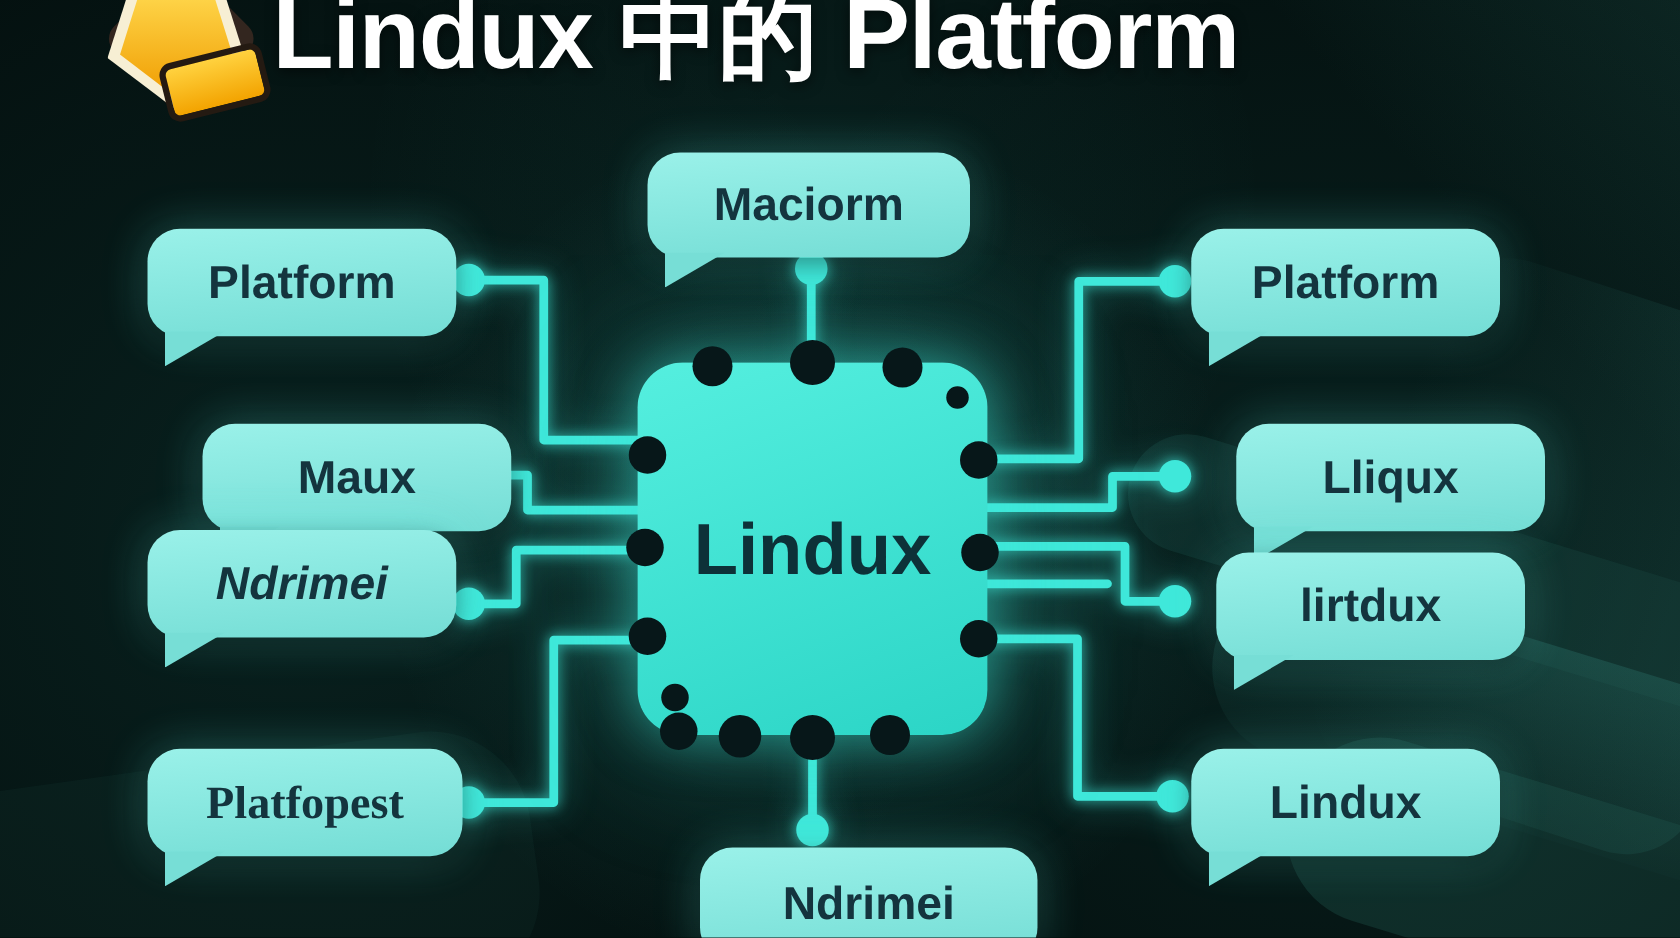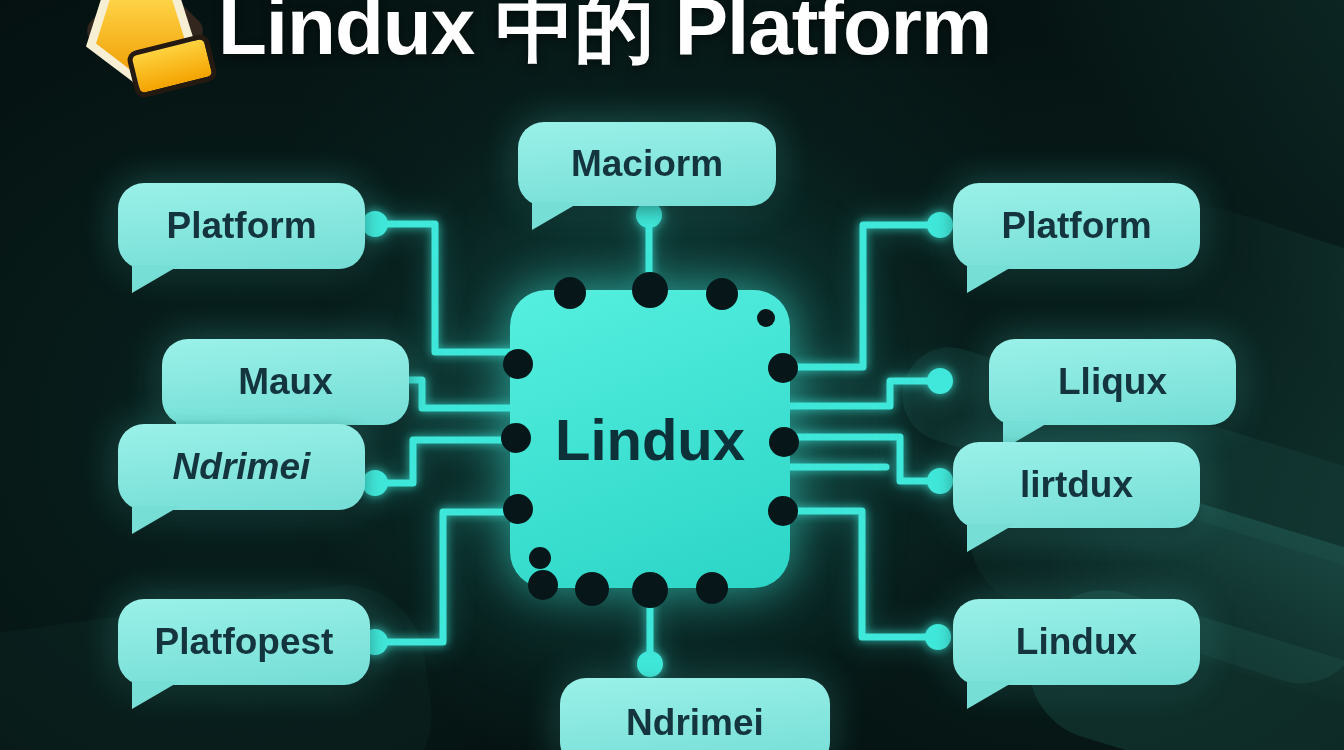--- a/index.html
+++ b/index.html
@@ -73,22 +73,22 @@
     background:linear-gradient(175deg,#9af1e9,#74ddd5);
     border-radius:26px;
     box-shadow:0 6px 18px rgba(0,0,0,.35), 0 0 36px rgba(93,240,226,.30);
     display:flex;align-items:center;justify-content:center;
   }
   .bubble .lbl{font-size:37px;font-weight:700;color:#14343e;}
   .bubble .tail{position:absolute;left:14px;bottom:-24px;width:48px;height:28px;background:#77ded6;
     clip-path:polygon(0 100%,0 0,100% 0);}
   .n-left{left:118px;width:247px;height:86px;}
   .n-right{left:953px;width:247px;height:86px;}
-  .pos-l0{top:183px;} .pos-l1{top:339px;margin-left:44px;} .pos-l2{top:424px;font-style:italic;} .pos-l3{top:599px;width:252px;}
-  .pos-r0{top:183px;} .pos-r1{top:339px;margin-left:36px;} .pos-r2{top:442px;} .pos-r3{top:599px;}
+  .pos-l0{top:183px;} .pos-l1{top:339px;margin-left:44px;} .pos-l2{top:424px;font-style:italic;} .pos-l3{top:599px;width:252px;font-family:Liberation Serif, serif;}
+  .pos-r0{top:183px;} .pos-r1{top:339px;margin-left:36px;} .pos-r2{top:442px;margin-left:20px;} .pos-r3{top:599px;}
   .n-top{left:518px;top:122px;width:258px;height:84px;text-align:right;}
   .n-bottom{left:560px;top:678px;width:270px;height:90px;}
 </style>
 </head>
 <body>
 
 <div class="stage">
 
   <div class="bg bg-tr"></div>
   <div class="bg bg-r"></div>

